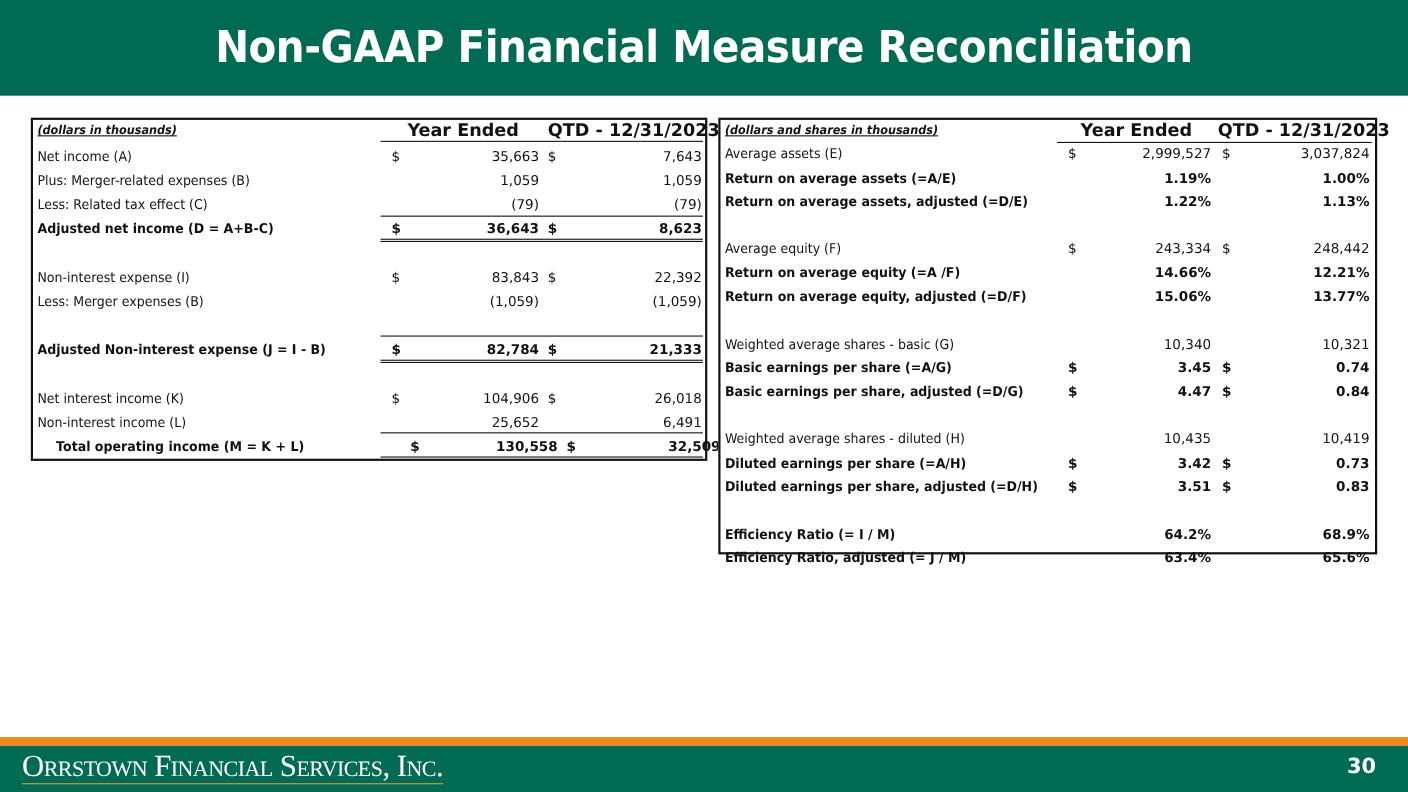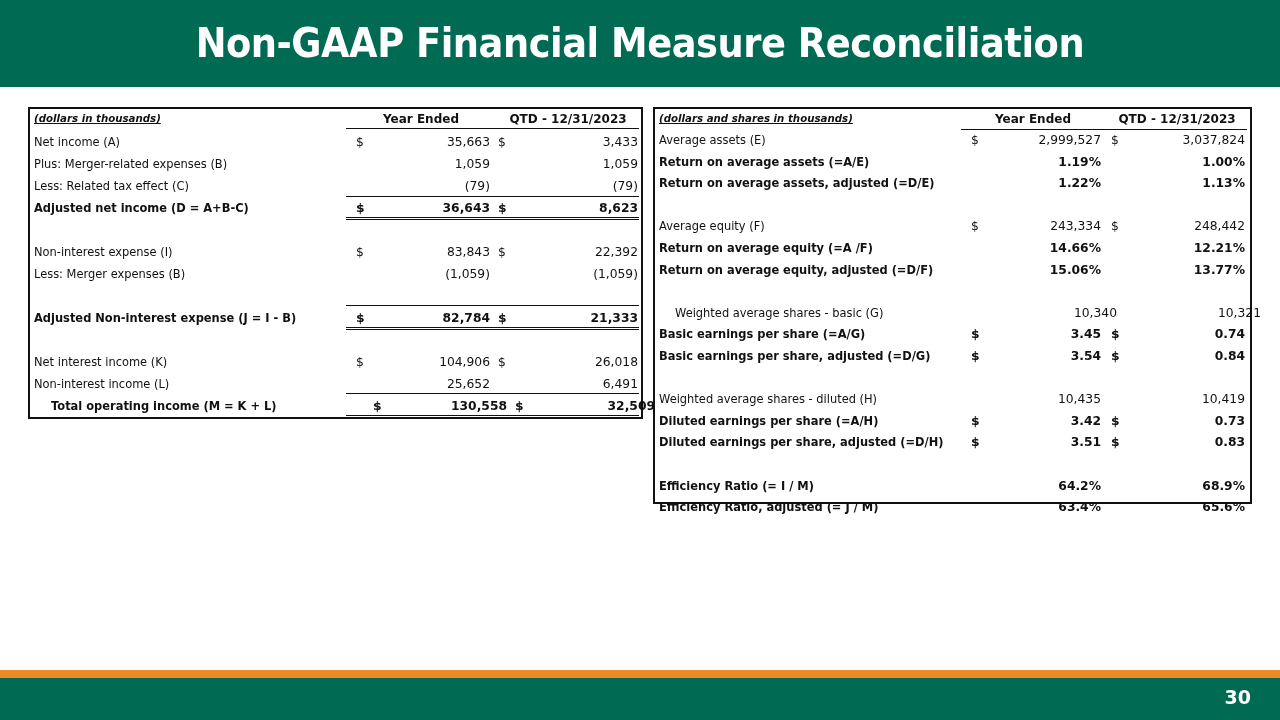--- a/index.html
+++ b/index.html
@@ -17,21 +17,21 @@
     }
 
     .tbl {
       position: absolute; border: 2px solid #111; background: #fff;
       font-family: "DejaVu Sans", sans-serif; font-size: 12.3px;
     }
     .tbl .row { position: relative; height: 22px; line-height: 22px; white-space: nowrap; }
     .tbl .row.bold { font-weight: bold; }
     .tbl .label { position: absolute; left: 4px; top: 0; transform: scaleX(0.93); transform-origin: left; }
     .tbl .hdr-label { font-style: italic; font-weight: bold; text-decoration: underline; font-size: 11px; }
-    .tbl .col-head { position: absolute; top: 0; text-align: center; font-weight: bold; font-size: 12px; }
+    .tbl .col-head { position: absolute; top: 0; text-align: center; font-weight: bold; font-size: 16px; }
     .tbl .dollar { position: absolute; top: 0; }
     .tbl .val { position: absolute; top: 0; text-align: right; }
     .tbl .line { position: absolute; height: 0; border-top: 1px solid #111; }
     .tbl .dline { position: absolute; height: 3px; border-top: 1px solid #111; border-bottom: 1px solid #111; }
 
     
     #left { left: 28px; top: 107px; width: 615px; height: 312px; }
     #left .c1d { left: 326px; } #left .c1v { left: 340px; width: 120px; }
     #left .c2d { left: 468px; } #left .c2v { left: 480px; width: 128px; }
     #left .h1 { left: 316px; width: 150px; } #left .h2 { left: 468px; width: 140px; }
@@ -68,21 +68,21 @@
     <span class="col-head h1">Year Ended</span>
     <span class="col-head h2">QTD - 12/31/2023</span>
   </div>
   <div class="line" style="left:316px;width:293px;top:19px;"></div>
   <div id="left-rows">
       <div class="row" style="position: absolute; left: 0px; right: 0px; top: 22px; height: 22px; line-height: 22px;">
         <span class="label">Net income (A)</span>
         <span class="dollar c1d">$</span>
         <span class="val c1v">35,663</span>
         <span class="dollar c2d">$</span>
-        <span class="val c2v">3,433</span>
+        <span class="val c2v">7,643</span>
       </div>
       <div class="row" style="position: absolute; left: 0px; right: 0px; top: 44px; height: 22px; line-height: 22px;">
         <span class="label">Plus: Merger-related expenses (B)</span>
         <span class="dollar c1d"></span>
         <span class="val c1v">1,059</span>
         <span class="dollar c2d"></span>
         <span class="val c2v">1,059</span>
       </div>
       <div class="row" style="position: absolute; left: 0px; right: 0px; top: 66px; height: 22px; line-height: 22px;">
         <span class="label">Less: Related tax effect (C)</span>
@@ -227,38 +227,38 @@
         <span class="dollar c2d"></span>
         <span class="val c2v">13.77%</span>
       </div>
       <div class="row" style="position: absolute; left: 0px; right: 0px; top: 172.2px; height: 21.6px; line-height: 21.6px;">
         <span class="label"></span>
         <span class="dollar c1d"></span>
         <span class="val c1v"></span>
         <span class="dollar c2d"></span>
         <span class="val c2v"></span>
       </div>
-      <div class="row" style="position: absolute; left: 16px; right: 0px; top: 193.8px; height: 21.6px; line-height: 21.6px;">
+      <div class="row" style="position: absolute; left: 0px; right: 0px; top: 193.8px; height: 21.6px; line-height: 21.6px;">
         <span class="label">Weighted average shares - basic (G)</span>
         <span class="dollar c1d"></span>
         <span class="val c1v">10,340</span>
         <span class="dollar c2d"></span>
         <span class="val c2v">10,321</span>
       </div>
       <div class="row bold" style="position: absolute; left: 0px; right: 0px; top: 215.4px; height: 21.6px; line-height: 21.6px;">
         <span class="label">Basic earnings per share (=A/G)</span>
         <span class="dollar c1d">$</span>
         <span class="val c1v">3.45</span>
         <span class="dollar c2d">$</span>
         <span class="val c2v">0.74</span>
       </div>
       <div class="row bold" style="position: absolute; left: 0px; right: 0px; top: 237px; height: 21.6px; line-height: 21.6px; padding-left: 31px;">
         <span class="label">Basic earnings per share, adjusted (=D/G)</span>
         <span class="dollar c1d">$</span>
-        <span class="val c1v">3.54</span>
+        <span class="val c1v">4.47</span>
         <span class="dollar c2d">$</span>
         <span class="val c2v">0.84</span>
       </div>
       <div class="row" style="position: absolute; left: 0px; right: 0px; top: 258.6px; height: 21.6px; line-height: 21.6px;">
         <span class="label"></span>
         <span class="dollar c1d"></span>
         <span class="val c1v"></span>
         <span class="dollar c2d"></span>
         <span class="val c2v"></span>
       </div>
@@ -302,14 +302,15 @@
         <span class="dollar c1d"></span>
         <span class="val c1v">63.4%</span>
         <span class="dollar c2d"></span>
         <span class="val c2v">65.6%</span>
       </div>
     </div>
 </div>
 
 <div class="footer-stripe"></div>
 <div class="footer">
+  <span class="brand">Orrstown Financial Services, Inc.</span>
   <span class="page">30</span>
 </div>
 
 </body></html>

